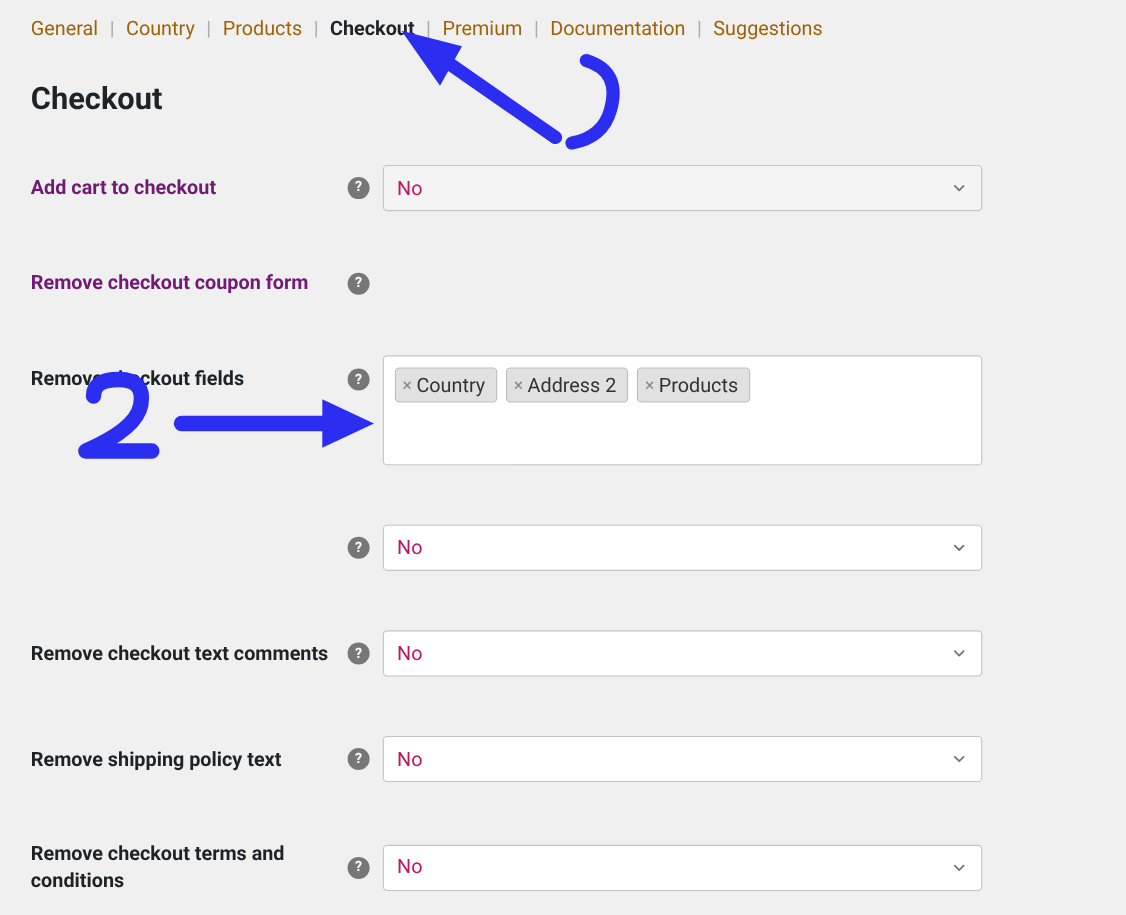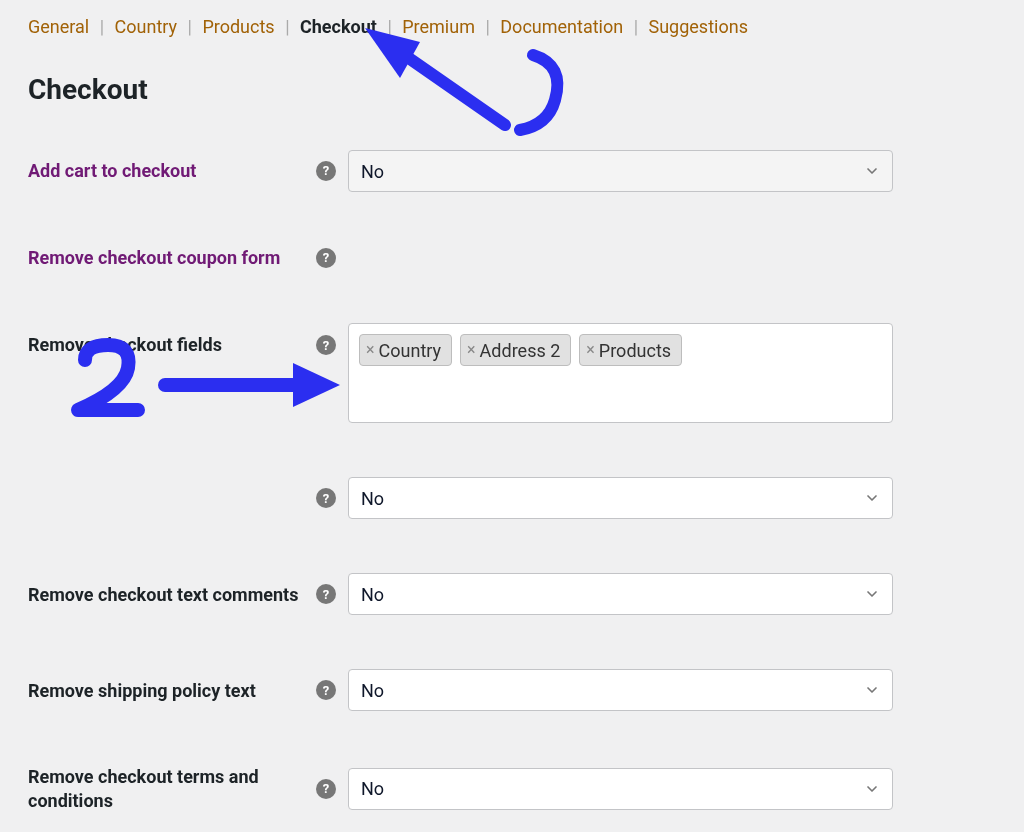--- a/index.html
+++ b/index.html
@@ -43,21 +43,21 @@
   .row.top .help { top: 12px; transform: none; }
 
   .field-col { flex: 1; max-width: 545px; }
   .select {
     width: 100%;
     background: #fff;
     border: 1px solid #c3c4c7;
     border-radius: 4px;
     padding: 8px 40px 8px 12px;
     font-size: 18px;
-    color: #0f172a;
+    color: #be185d;
     position: relative;
     cursor: pointer;
     height: 42px;
     display: flex; align-items: center;
   }
   .select.muted-bg { background: #f4f4f4; }
   .select .chev {
     position: absolute; right: 12px; top: 50%; transform: translateY(-50%);
   }
   .chev svg { width: 16px; height: 16px; display: block; }

